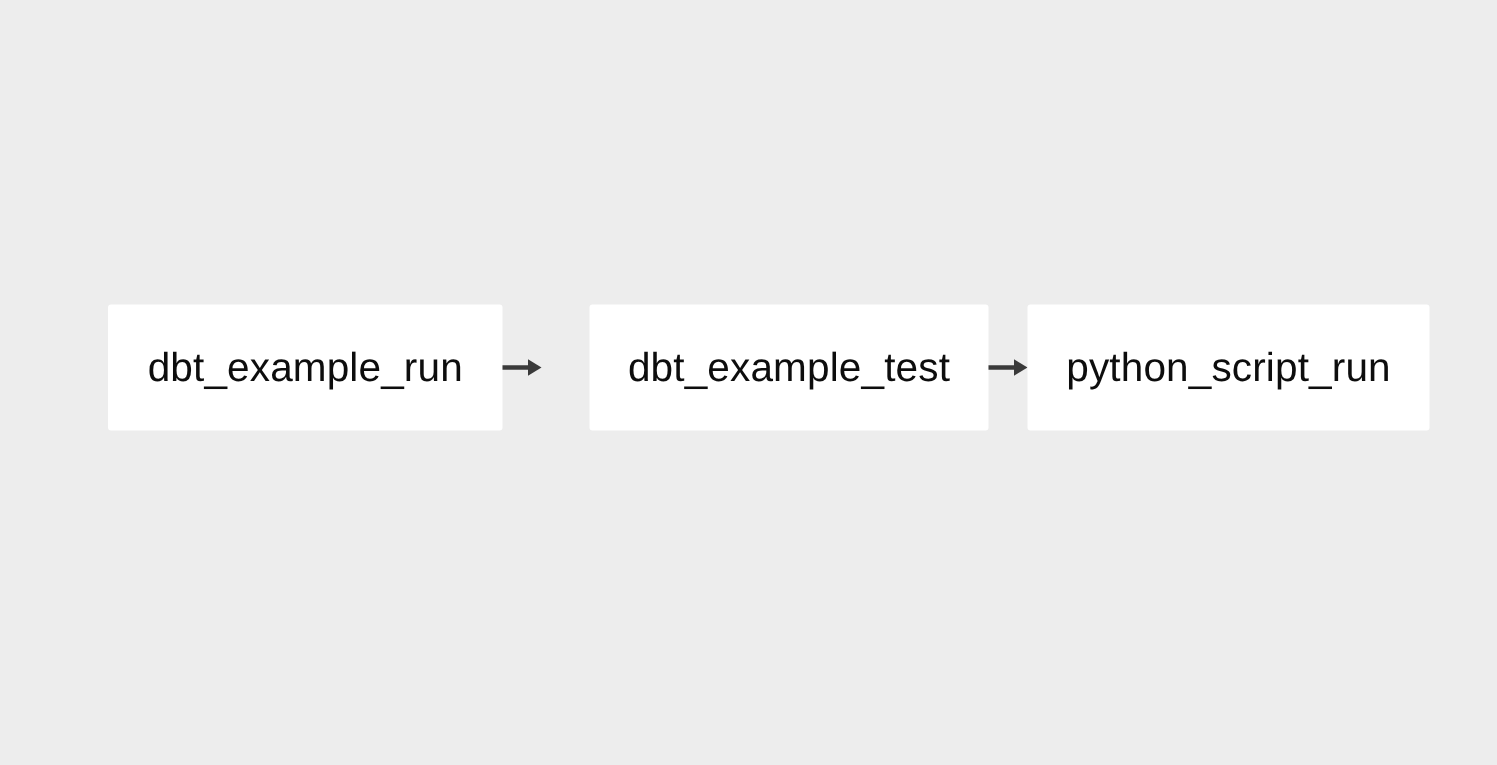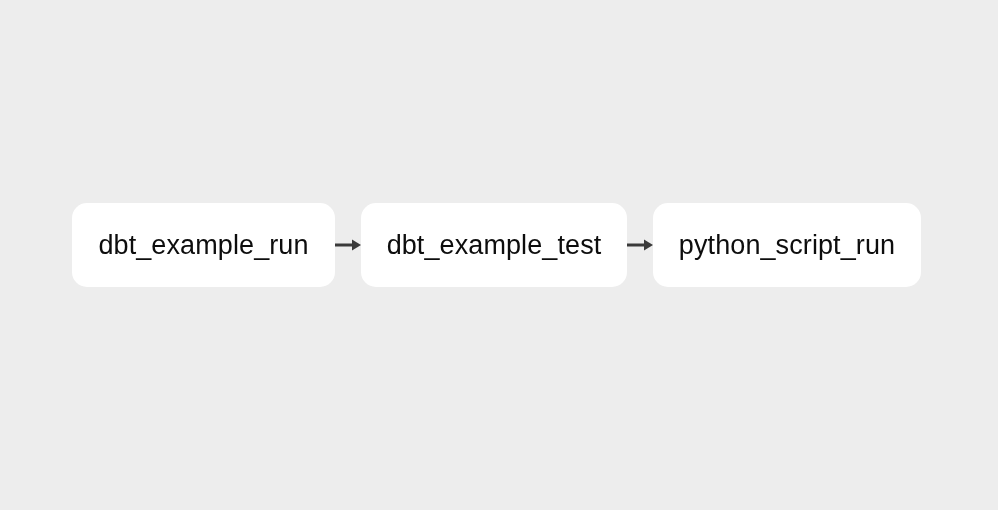--- a/index.html
+++ b/index.html
@@ -29,38 +29,38 @@
     display: flex;
     flex-direction: row;
     align-items: center;
     justify-content: flex-start;
     padding-left: 72px;
     box-sizing: border-box;
   }
   .node {
     height: 84px;
     background: #ffffff;
-    border-radius: 15px;
+    border-radius: 2px;
     display: flex;
     align-items: center;
     justify-content: center;
     box-sizing: border-box;
     flex: 0 0 auto;
   }
   .node-label {
     font-family: "Liberation Sans", sans-serif;
     font-size: 27px;
     font-weight: 400;
     color: #0d0d0d;
     letter-spacing: 0.1px;
     white-space: nowrap;
     line-height: 1;
   }
   .node-0 { width: 263px; }
-  .node-1 { width: 266px; }
+  .node-1 { width: 266px; margin-left: 32px; }
   .node-2 { width: 268px; text-align: right; }
 
   .edge {
     flex: 0 0 auto;
     width: 26px;
     height: 84px;
     display: flex;
     align-items: center;
     justify-content: center;
   }

